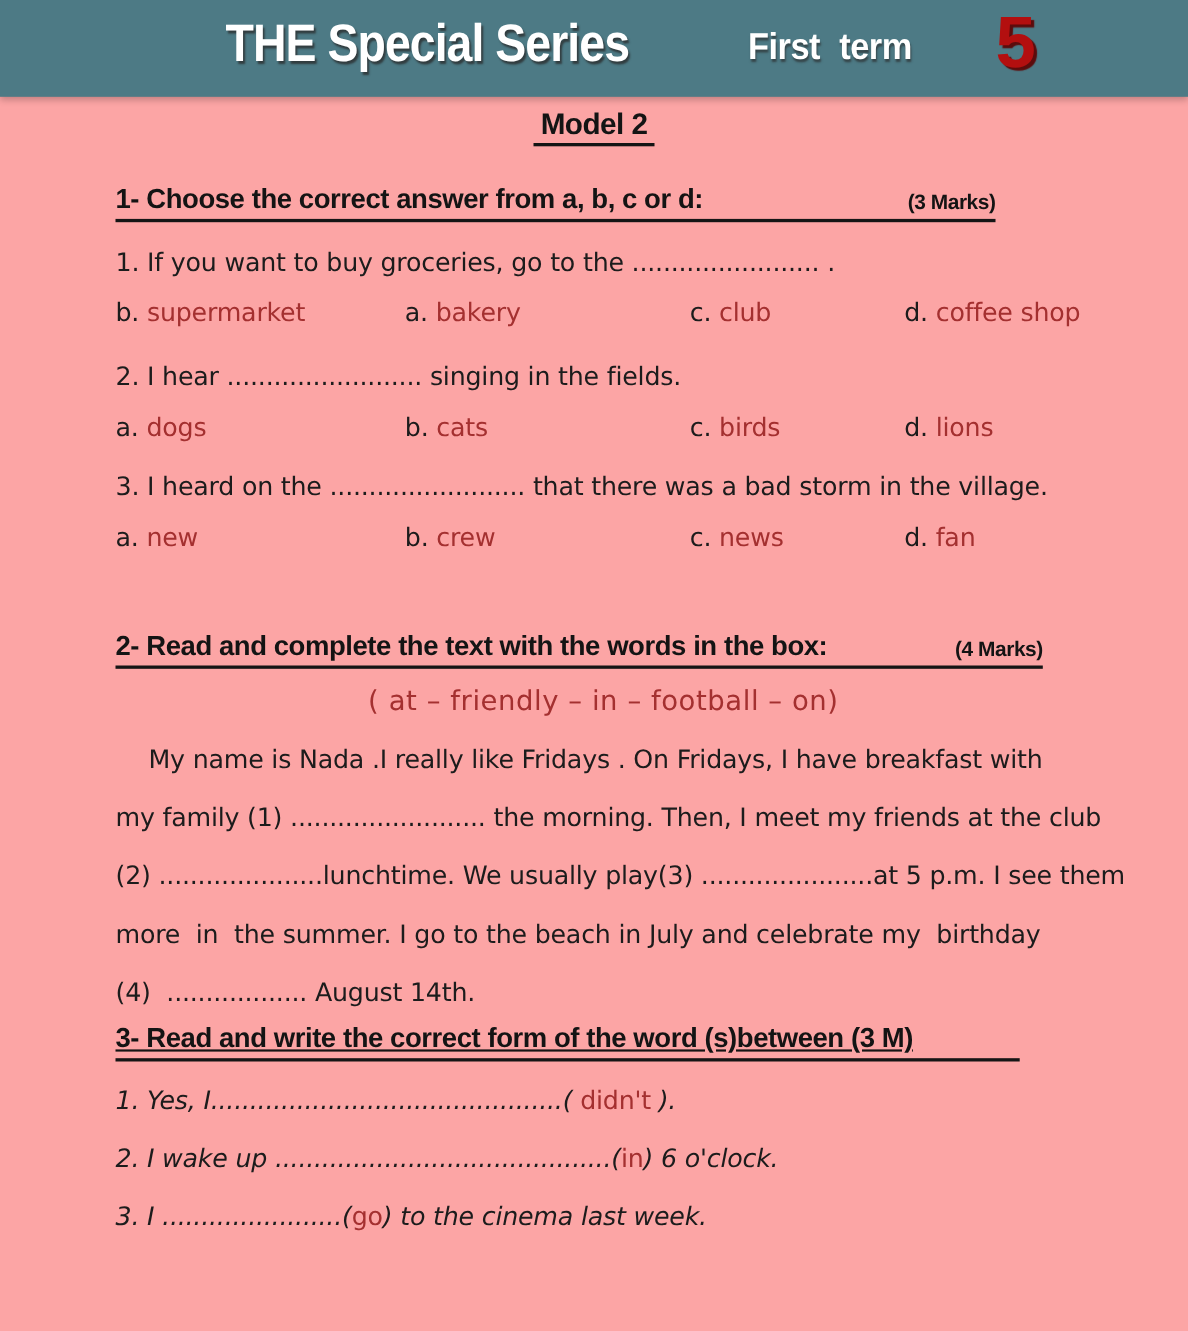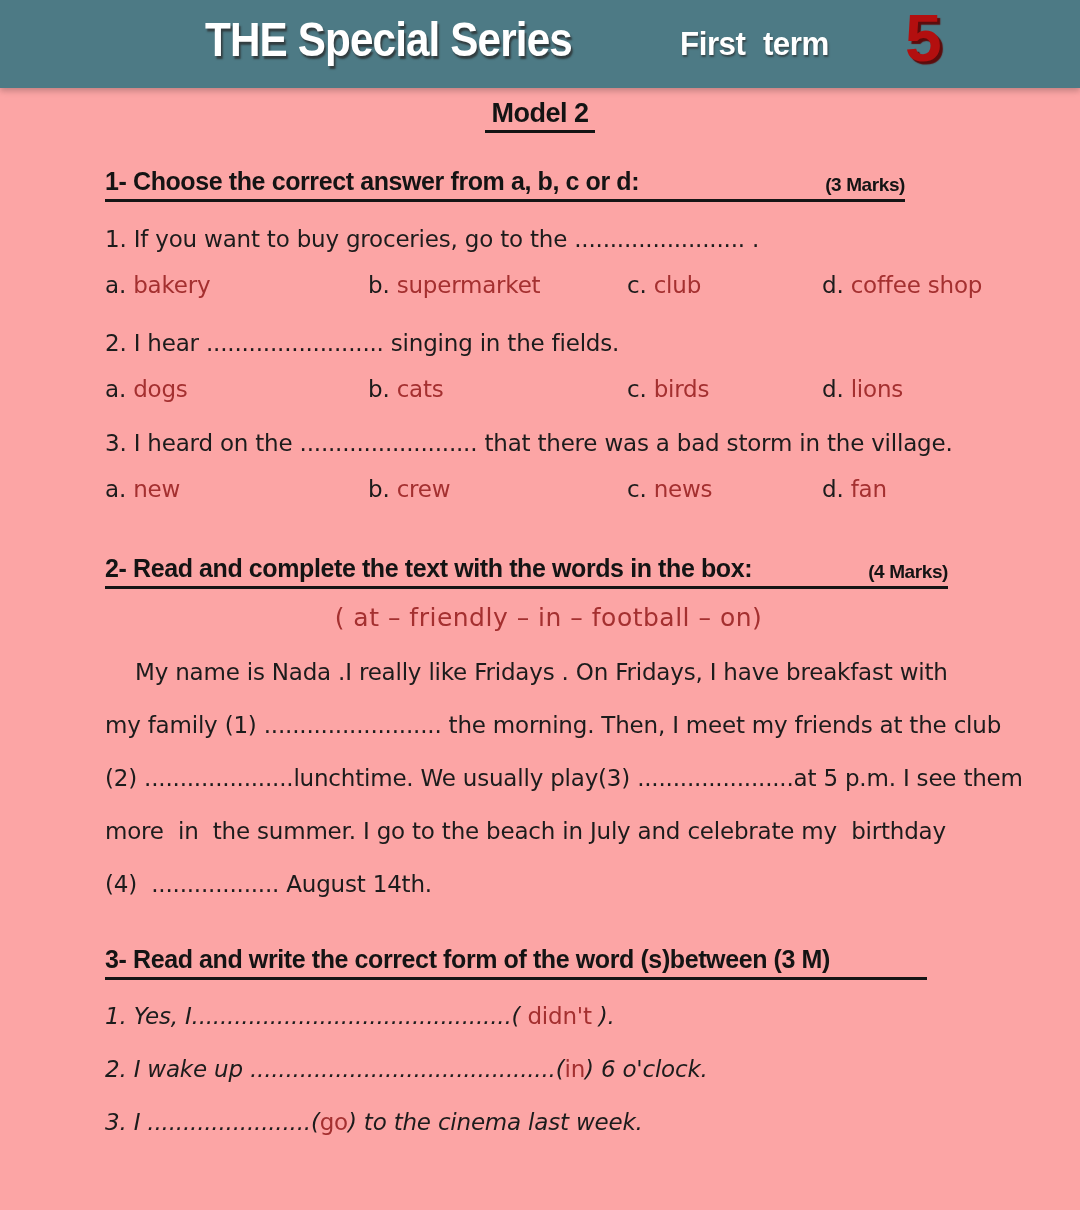--- a/index.html
+++ b/index.html
@@ -44,22 +44,22 @@
   .sec-head{
     display:flex;justify-content:space-between;align-items:flex-end;
     border-bottom:3px solid #151515;padding-bottom:3px;
     font-family:"Liberation Sans",sans-serif;font-weight:700;color:#141414;
     letter-spacing:-.4px;
     gap:41px;
   }
   .sec-head .title{font-size:25px;white-space:pre;}
   .sec-head .marks{font-size:19px;white-space:pre;}
   .head-s1{width:800px;margin-top:34px;}
-  .head-s2{width:843px;margin-top:52px;}
-  .head-s3{width:822px;margin-top:34px;}
+  .head-s2{width:843px;margin-top:71px;}
+  .head-s3{width:822px;text-decoration:underline;}
   .question{font-size:23px;margin-top:24px;white-space:pre;letter-spacing:-.2px;}
   .options{
     display:grid;grid-template-columns:263px 259px 195px auto;
     font-size:23px;margin-top:20px;letter-spacing:-.2px;
   }
   .option{white-space:pre;}
   .option .letter{color:#1c1c1c;}
   .option .word{color:var(--red);}
   .word-box{
     text-align:center;color:var(--red);font-size:25px;margin-top:14px;
@@ -90,22 +90,22 @@
 
   <div class="content">
 
     <div class="sec-head head-s1">
       <span class="title">1- Choose the correct answer from a, b, c or d:</span>
       <span class="marks">(3 Marks)</span>
     </div>
 
     <div class="question">1. If you want to buy groceries, go to the ........................ .</div>
     <div class="options">
+      <div class="option"><span class="letter">b. </span><span class="word">supermarket</span></div>
       <div class="option"><span class="letter">a. </span><span class="word">bakery</span></div>
-      <div class="option"><span class="letter">b. </span><span class="word">supermarket</span></div>
       <div class="option"><span class="letter">c. </span><span class="word">club</span></div>
       <div class="option"><span class="letter">d. </span><span class="word">coffee shop</span></div>
     </div>
 
     <div class="question" style="margin-top:32px">2. I hear ......................... singing in the fields.</div>
     <div class="options">
       <div class="option"><span class="letter">a. </span><span class="word">dogs</span></div>
       <div class="option"><span class="letter">b. </span><span class="word">cats</span></div>
       <div class="option"><span class="letter">c. </span><span class="word">birds</span></div>
       <div class="option"><span class="letter">d. </span><span class="word">lions</span></div>

